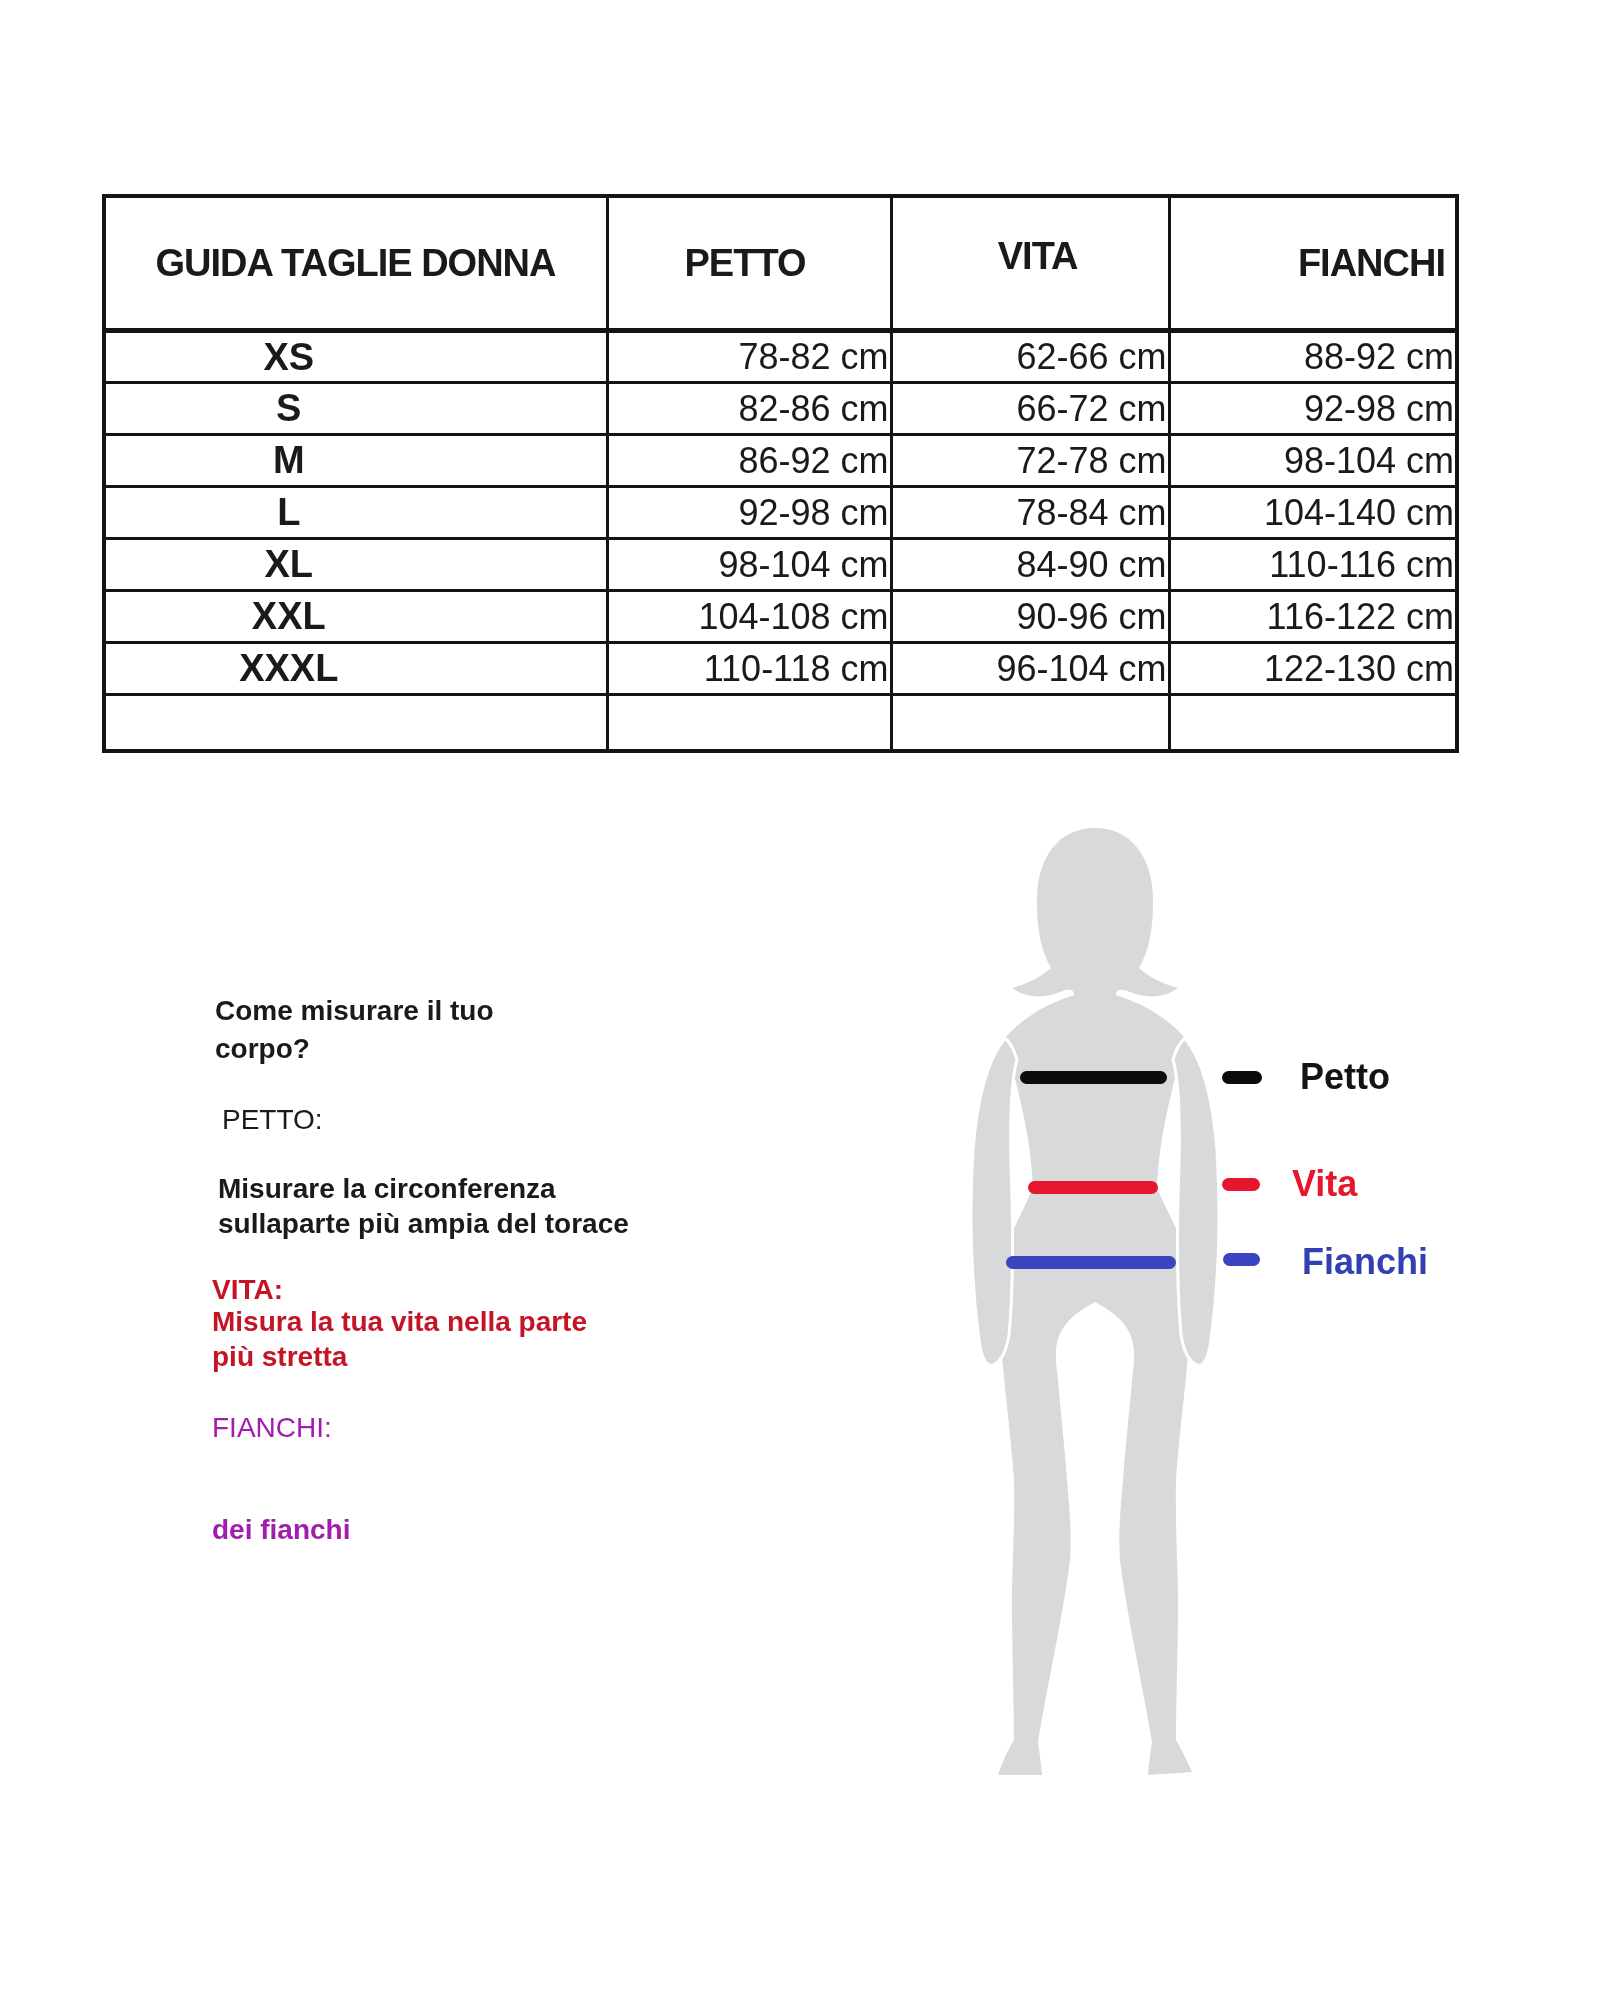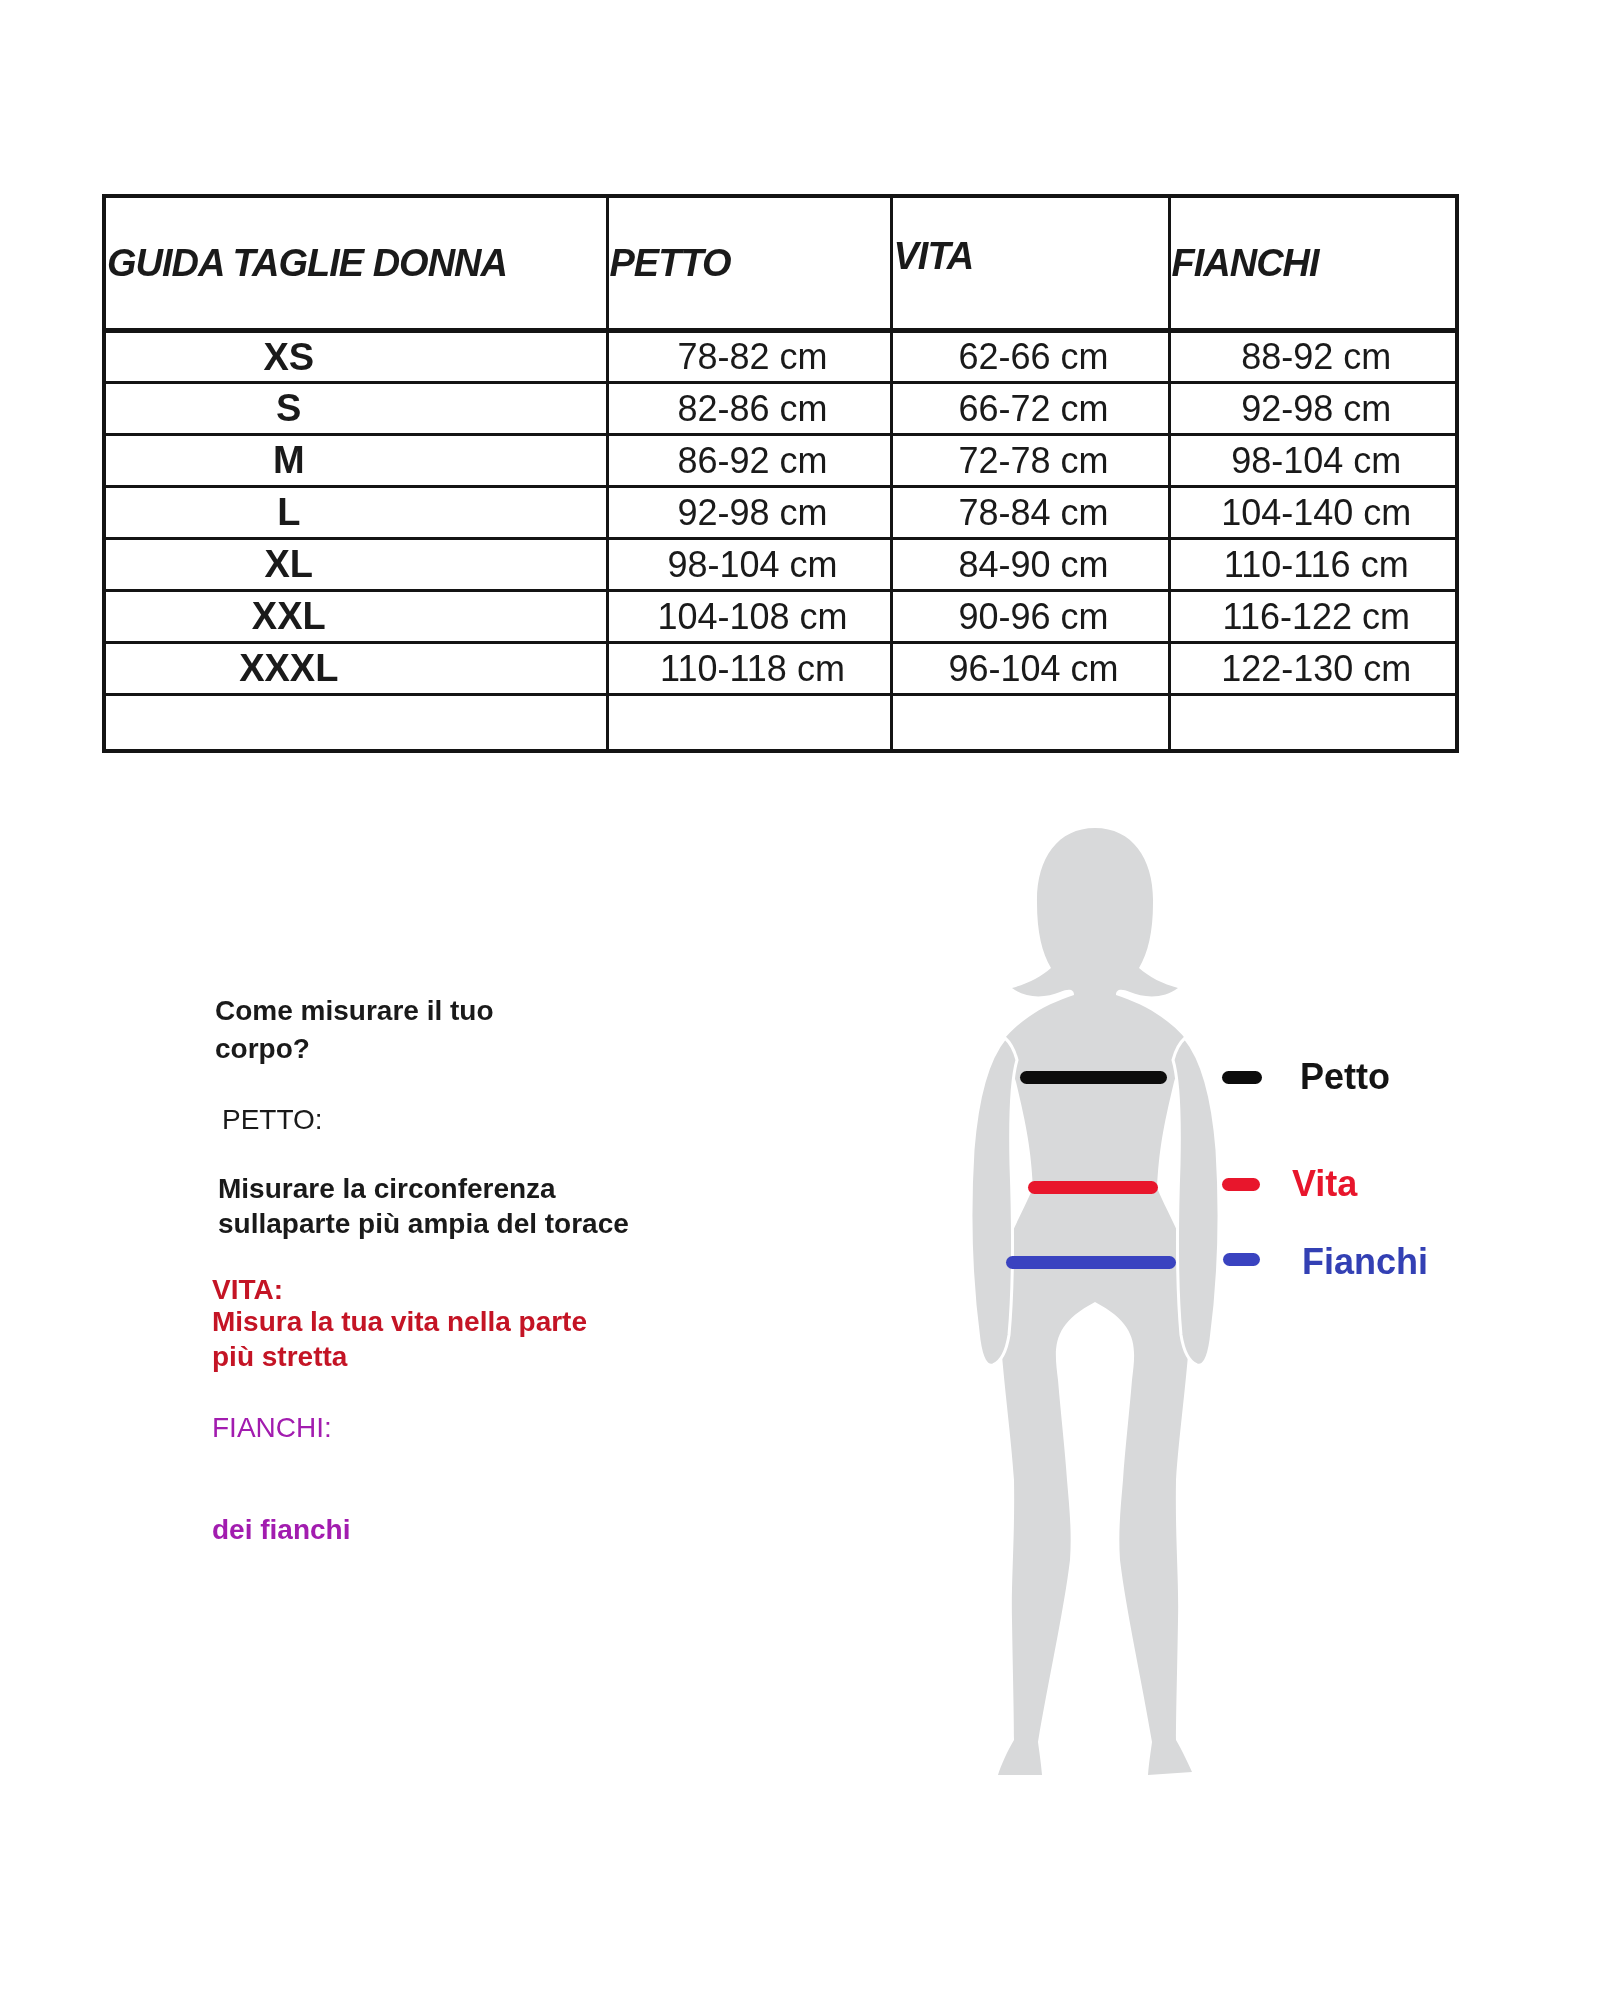--- a/index.html
+++ b/index.html
@@ -9,30 +9,30 @@
   
   #size-table{position:absolute;left:102px;top:194px;width:1353px;
               border-collapse:collapse;table-layout:fixed;}
   #size-table col.c1{width:503px;}
   #size-table col.c2{width:284px;}
   #size-table col.c3{width:278px;}
   #size-table col.c4{width:288px;}
   #size-table th,#size-table td{border:3px solid #141414;overflow:hidden;white-space:nowrap;}
   #size-table{border:4px solid #141414;}
   #size-table thead th{border-bottom:5px solid #141414;height:128px;
-                       font-size:38px;font-weight:bold;letter-spacing:-1px;text-align:left;font-style:italic;}
+                       font-size:38px;font-weight:bold;letter-spacing:-1px;text-align:right;}
   #size-table thead th.title-cell{padding-right:50px;}
   #size-table thead th.petto-cell{padding-right:84px;}
   #size-table thead th.vita-cell{padding-right:90px;}
   #size-table thead th.fianchi-cell{padding-right:10px;}
   #size-table thead th.vita-cell .raise{position:relative;top:-7px;}
   #size-table tbody tr{height:52px;}
   #size-table tbody tr.last{height:56px;}
   #size-table td.size{font-size:38px;font-weight:bold;text-align:center;padding-right:135px;}
-  #size-table td.val{font-size:36px;font-weight:normal;text-align:center;padding-left:8px;}
+  #size-table td.val{font-size:36px;font-weight:normal;text-align:right;padding-left:8px;}
 
   
   .ins{position:absolute;font-size:28px;line-height:35px;white-space:nowrap;}
   .ins.b{font-weight:bold;}
   .ins.red{color:#c41425;}
   .ins.blue{color:#a21caf;}
 
   
   #figure-svg{position:absolute;left:845px;top:820px;width:460px;height:980px;}
   .band{position:absolute;height:13px;border-radius:7px;z-index:5;}

